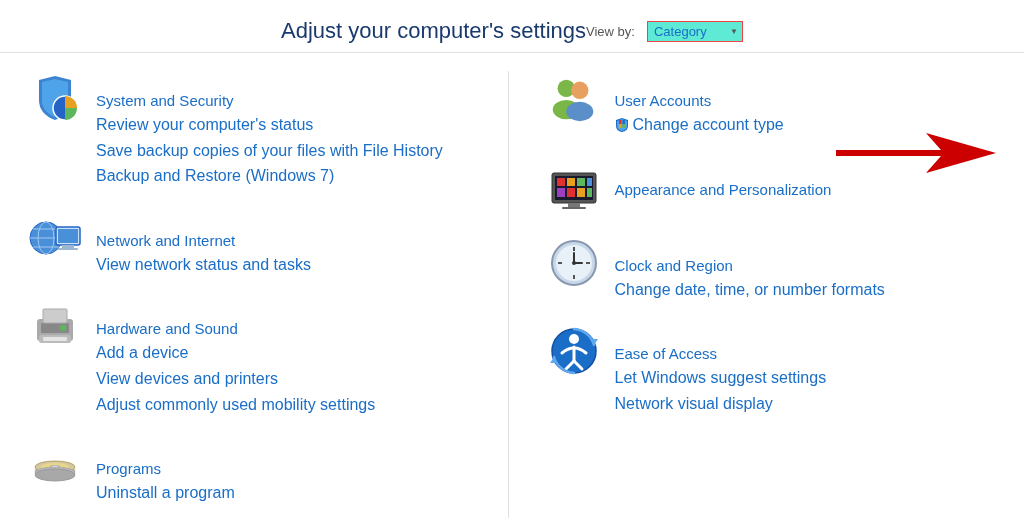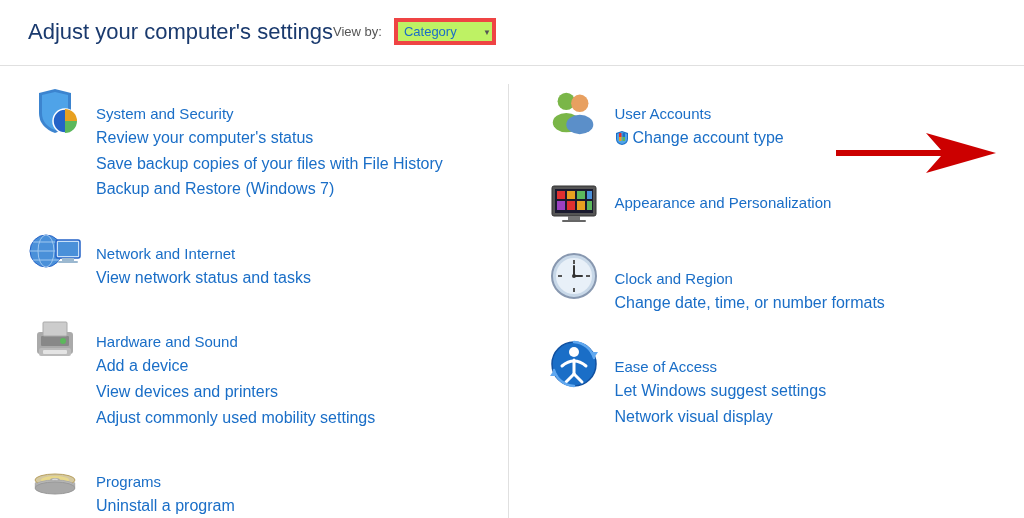--- a/index.html
+++ b/index.html
@@ -6,41 +6,41 @@
     body {
       font-family: 'Segoe UI', Tahoma, Geneva, Verdana, sans-serif;
       background: #fff;
       color: #333;
       width: 1024px;
       height: 518px;
       overflow: hidden;
     }
     .header {
       display: flex;
-      justify-content: flex-start;
+      justify-content: center;
       align-items: center;
-      padding: 18px 28px 20px 28px;
+      padding: 18px 28px 8px 28px;
       border-bottom: 1px solid #e0e0e0;
     }
     .header-title {
       font-size: 22px;
       font-weight: 300;
       color: #1a3a6e;
     }
     .view-by {
       display: flex;
       align-items: center;
       gap: 12px;
       font-size: 13px;
       color: #555;
     }
     .view-by-label { color: #555; }
     .view-by-select {
-      border: 4px solid #ef4444;
-      background: #bef264;
+      border: 1px solid #ef4444;
+      background: #5eead4;
       color: #1a6ec7;
       font-size: 13px;
       padding: 2px 20px 2px 6px;
       cursor: pointer;
       appearance: none;
       -webkit-appearance: none;
       position: relative;
     }
     .view-by-wrapper {
       position: relative;

